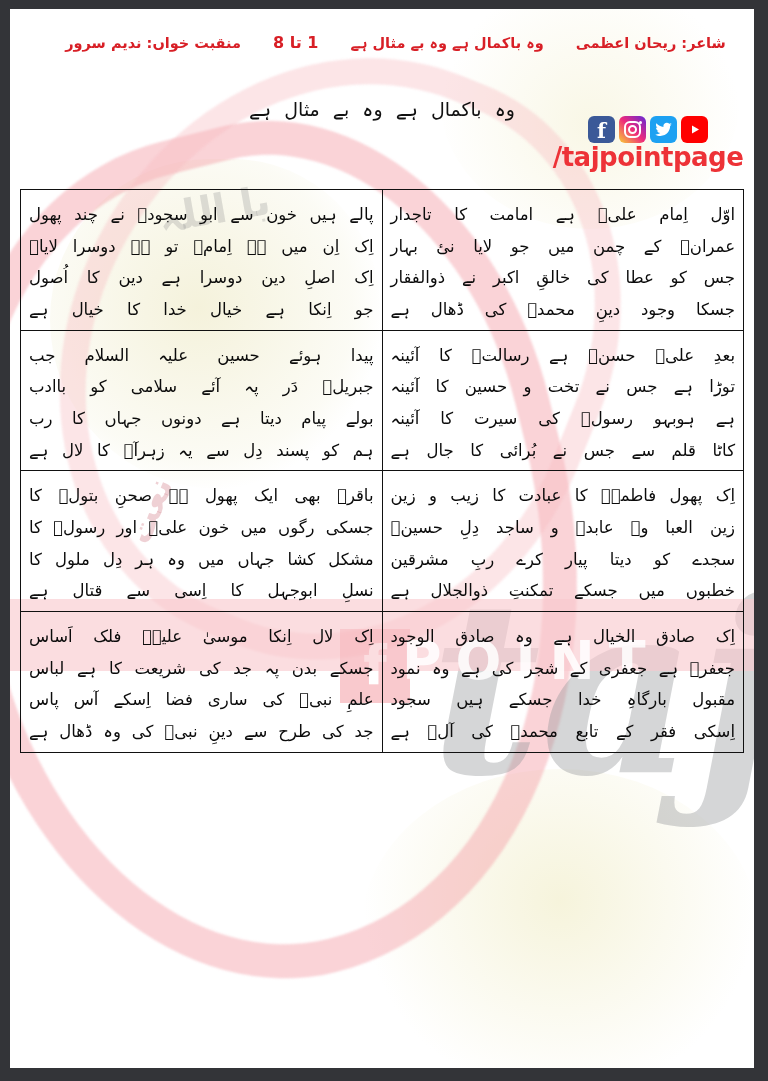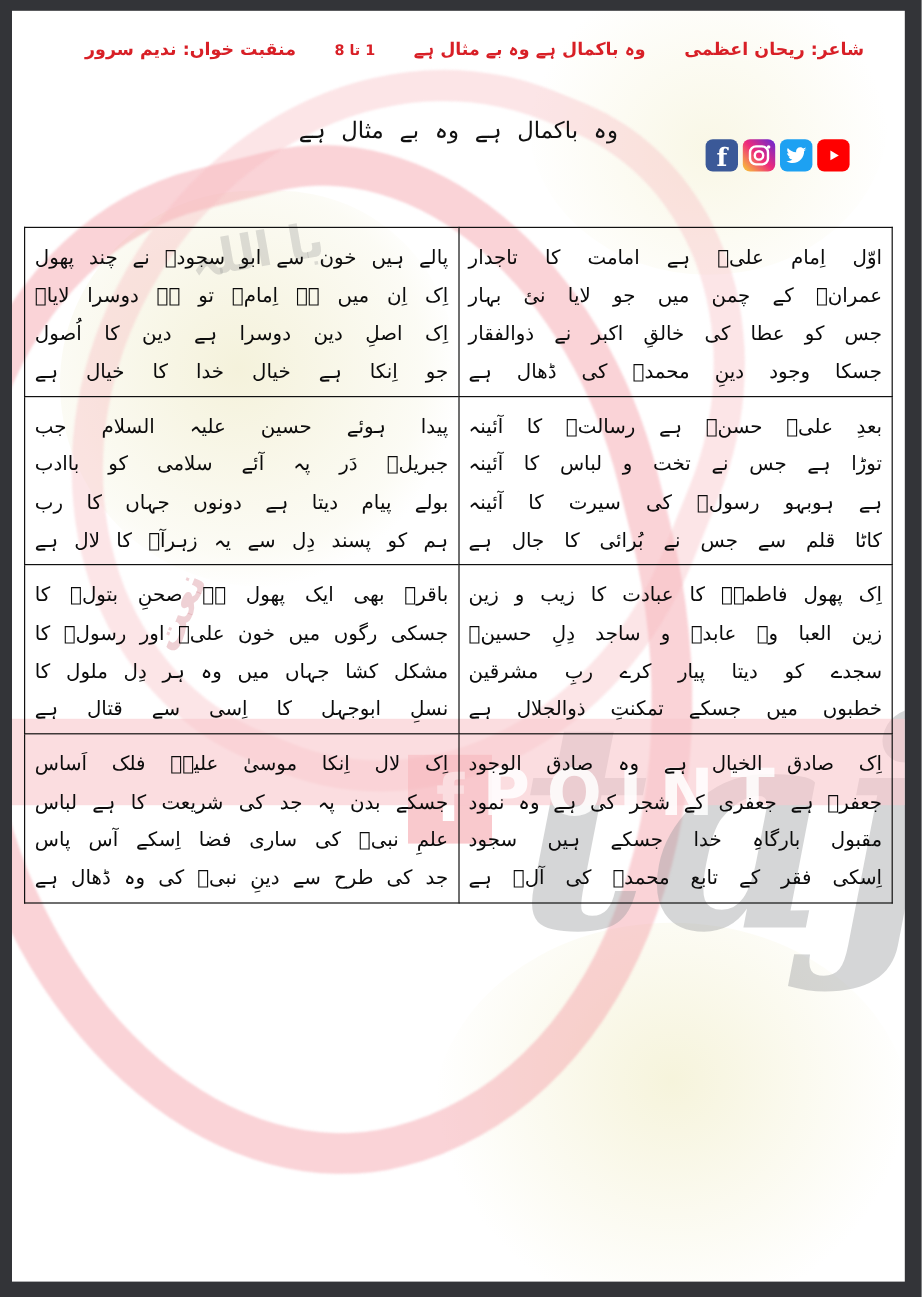--- a/index.html
+++ b/index.html
@@ -96,21 +96,21 @@
     position:absolute;top:24px;left:0;width:744px;
     text-align:center;
     color:#d81f26;
     font-size:14.5px;font-weight:bold;
     font-family:"DejaVu Sans","Liberation Sans",sans-serif;
     white-space:nowrap;
   }
   .hdr-line span{display:inline-block;vertical-align:middle;margin-left:27px;}
   .h-poet{margin-left:26px;}
   .h-title{margin-left:26px;}
-  .h-range{margin-left:30px;font-size:12px;}
+  .h-range{margin-left:30px;font-size:16px;}
   .h-singer{}
 
   
   .ttl{
     position:absolute;left:0;top:82px;width:744px;
     direction:rtl;text-align:center;
     color:#111;
   }
   .ttl div{
     font-size:19px;line-height:36px;
@@ -210,20 +210,21 @@
         <svg width="27" height="27" viewBox="0 0 27 27">
             <path d="M22 8.3c-.6.3-1.3.5-2 .6.7-.4 1.3-1.1 1.5-1.9-.7.4-1.4.7-2.2.8-.6-.7-1.5-1.1-2.5-1.1-1.9 0-3.4 1.5-3.4 3.4 0 .3 0 .5.1.8-2.8-.1-5.3-1.5-7-3.6-.3.5-.5 1.1-.5 1.7 0 1.2.6 2.2 1.5 2.8-.6 0-1.1-.2-1.5-.4 0 1.6 1.2 3 2.7 3.3-.3.1-.6.1-.9.1-.2 0-.4 0-.6-.1.4 1.3 1.7 2.3 3.1 2.3-1.2.9-2.6 1.4-4.2 1.4h-.8c1.5 1 3.3 1.5 5.2 1.5 6.2 0 9.6-5.2 9.6-9.6v-.4c.7-.5 1.3-1.1 1.8-1.8z" fill="#fff"></path>
           </svg>
       </div>
       <div class="ic ic-yt">
         <svg width="27" height="27" viewBox="0 0 27 27">
             <path d="M11 9.5l7 4-7 4z" fill="#fff"></path>
           </svg>
       </div>
     </div>
+    <div class="handle">/tajpointpage</div>
   </div>
 
   <table class="lyr">
     <tbody>
         <tr>
           <td>
             <div class="ln">اوّل اِمام علیؑ ہے امامت کا تاجدار</div>
             <div class="ln">عمرانؑ کے چمن میں جو لایا نئ بہار</div>
             <div class="ln">جس کو عطا کی خالقِ اکبر نے ذوالفقار</div>
             <div class="ln">جسکا وجود دینِ محمدؐ کی ڈھال ہے</div>
@@ -231,21 +232,21 @@
           <td>
             <div class="ln">پالے ہیں خون سے ابو سجودؑ نے چند پھول</div>
             <div class="ln">اِک اِن میں ہے اِمامؑ تو ہے دوسرا لایاؐ</div>
             <div class="ln">اِک اصلِ دین دوسرا ہے دین کا اُصول</div>
             <div class="ln">جو اِنکا ہے خیال خدا کا خیال ہے</div>
           </td>
         </tr>
         <tr>
           <td>
             <div class="ln">بعدِ علیؑ حسنؑ ہے رسالتؐ کا آئینہ</div>
-            <div class="ln">توڑا ہے جس نے تخت و لباس کا آئینہ</div>
+            <div class="ln">توڑا ہے جس نے تخت و حسین کا آئینہ</div>
             <div class="ln">ہے ہوبہو رسولؐ کی سیرت کا آئینہ</div>
             <div class="ln">کاٹا قلم سے جس نے بُرائی کا جال ہے</div>
           </td>
           <td>
             <div class="ln">پیدا ہوئے حسین علیہ السلام جب</div>
             <div class="ln">جبریلؑ دَر پہ آئے سلامی کو باادب</div>
             <div class="ln">بولے پیام دیتا ہے دونوں جہاں کا رب</div>
             <div class="ln">ہم کو پسند دِل سے یہ زہرآؑ کا لال ہے</div>
           </td>
         </tr>

